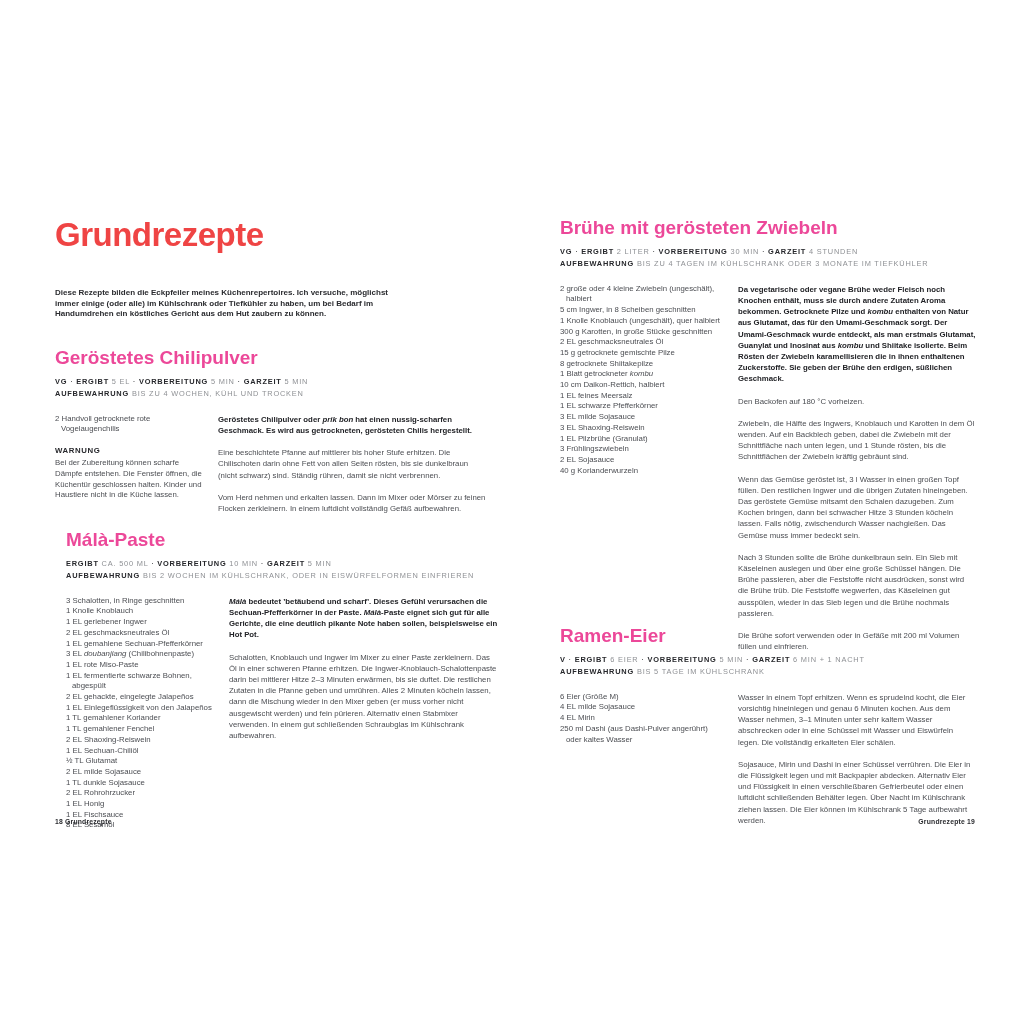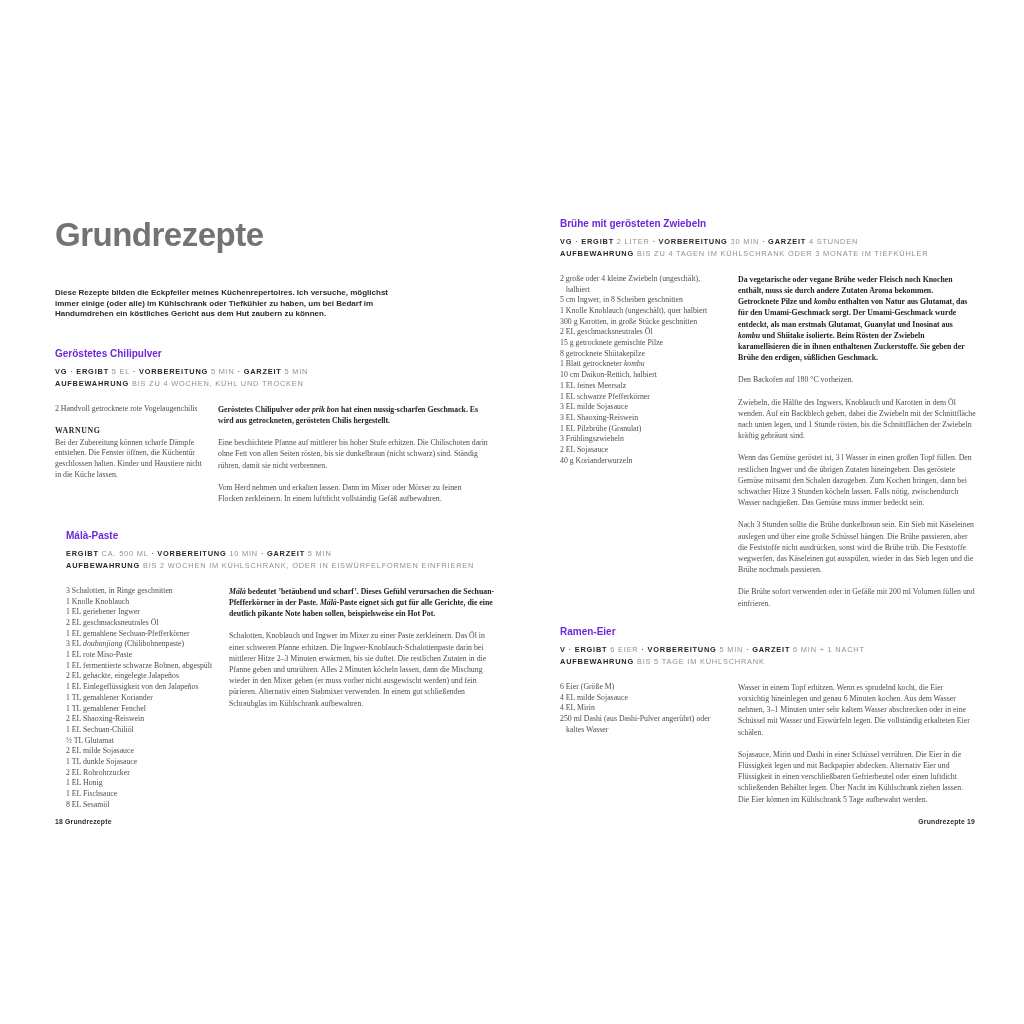--- a/index.html
+++ b/index.html
@@ -7,39 +7,39 @@
     position:relative;width:1024px;height:1024px;background:#ffffff;overflow:hidden;
     font-family:"Liberation Sans","DejaVu Sans",sans-serif;
     -webkit-font-smoothing:antialiased;color:#4b4d52;
   }
   .page{position:absolute;top:218px;}
   #page-left{left:55px;width:433px;}
   #page-right{left:560px;width:416px;}
 
   h1.book-title{
     margin:0;font-size:33px;line-height:1.0;font-weight:bold;
-    letter-spacing:-0.5px;color:#737373;
+    letter-spacing:-0.5px;color:#ef4444;
   }
   .intro{
     margin:37px 0 0 0;width:336px;font-size:8px;line-height:10.6px;
     font-weight:bold;color:#2a2b2f;
   }
 
   .recipe{position:absolute;left:0;width:100%;}
   #recipe-0{top:130px;}
   #recipe-1{top:312px;margin-left:11px;}
   #recipe-2{top:0px;}
   #recipe-3{top:408px;}
 
-  h2.recipe-title{margin:0 0 7px 0;font-size:10px;line-height:1.1;font-weight:bold;color:#6d28d9;}
+  h2.recipe-title{margin:0 0 7px 0;font-size:19px;line-height:1.1;font-weight:bold;color:#ec4899;}
   .meta{font-size:7.4px;line-height:12.4px;letter-spacing:0.8px;color:#8e9094;margin-bottom:13px;}
   .meta .mlabel{font-weight:bold;color:#27282c;}
   .meta .msep{color:#27282c;}
 
-  .cols{display:grid;column-gap:13px;font-family:Liberation Serif, serif;}
+  .cols{display:grid;column-gap:13px;}
   #page-left .cols{grid-template-columns:150px 1fr;}
   #page-right .cols{grid-template-columns:165px 1fr;}
 
   .ing{font-size:7.8px;line-height:10.7px;padding-left:6px;text-indent:-6px;color:#4b4d52;}
   .note{margin-top:11px;}
   .note-title{font-size:7.8px;font-weight:bold;letter-spacing:0.6px;color:#27282c;margin-bottom:3px;}
   .note-text{font-size:7.8px;line-height:10.7px;color:#4b4d52;}
 
   .instr p{margin:0 0 11px 0;font-size:7.8px;line-height:11.2px;color:#4b4d52;}
   .instr p.lead{font-weight:bold;color:#222327;}

